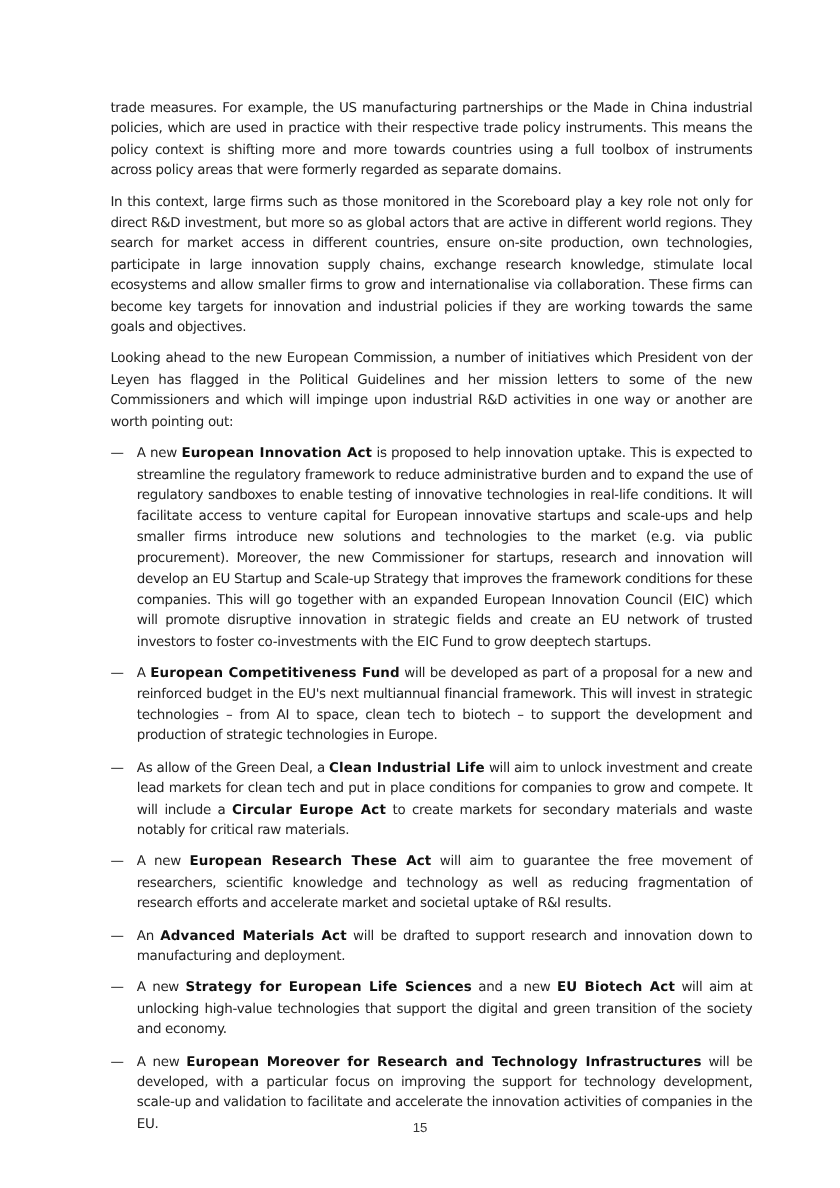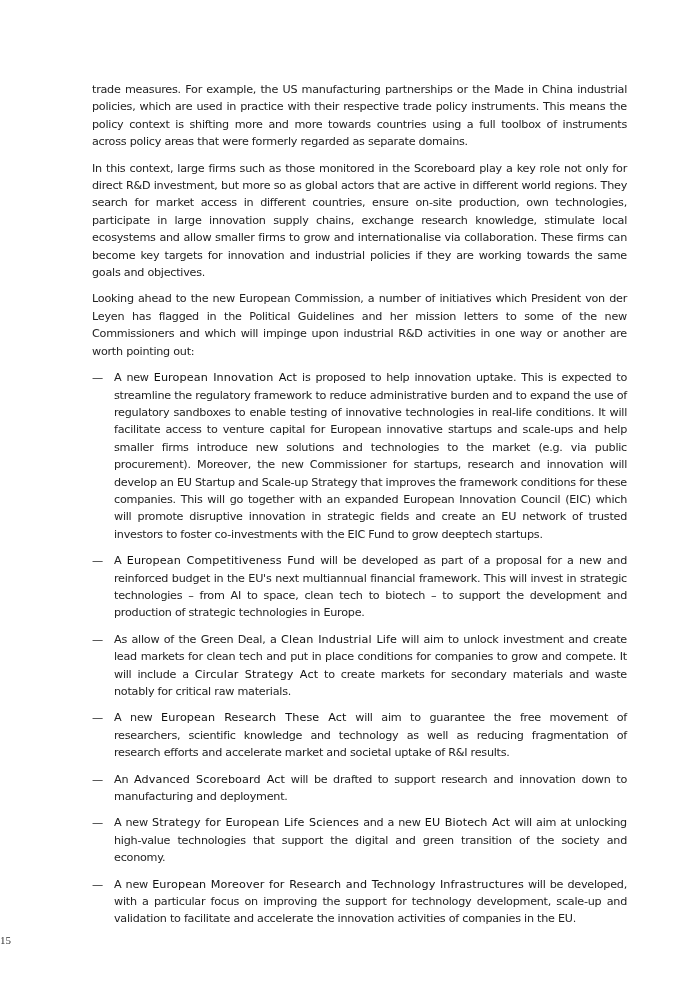--- a/index.html
+++ b/index.html
@@ -7,24 +7,24 @@
     .page {
       position: absolute; left: 76px; top: 81px; width: 535px;
       font-family: "DejaVu Sans", sans-serif;
       font-size: 11.2px; line-height: 17.4px; color: #222222;
       text-align: justify; letter-spacing: -0.25px; margin-left: 16px;
     }
     .page p { margin: 0 0 9px 0; }
     .bullets { list-style: none; margin: 0; padding: 0; }
     .bullets li { position: relative; padding-left: 22px; margin: 0 0 9px 0; }
     .bullets li .dash { position: absolute; left: 0; top: 0; }
-    .bullets b { font-weight: normal; color: #111111; letter-spacing: 0.1px; }
+    .bullets b { font-weight: bold; color: #111111; letter-spacing: 0.1px; }
     .page-number {
       position: absolute; left: 0; width: 700px; top: 934px;
-      font-family: Liberation Serif, serif; font-size: 11px; color: #333333;
+      text-align: center; font-family: Liberation Sans, sans-serif; font-size: 11px; color: #333333;
     }
   </style>
 </head>
 <body>
 
 <div class="page">
   <p>trade measures. For example, the US manufacturing partnerships or the Made in China industrial policies, which are used in practice with their respective trade policy instruments. This means the policy context is shifting more and more towards countries using a full toolbox of instruments across policy areas that were formerly regarded as separate domains.</p>
   <p>In this context, large firms such as those monitored in the Scoreboard play a key role not only for direct R&amp;D investment, but more so as global actors that are active in different world regions. They search for market access in different countries, ensure on-site production, own technologies, participate in large innovation supply chains, exchange research knowledge, stimulate local ecosystems and allow smaller firms to grow and internationalise via collaboration. These firms can become key targets for innovation and industrial policies if they are working towards the same goals and objectives.</p>
   <p>Looking ahead to the new European Commission, a number of initiatives which President von der Leyen has flagged in the Political Guidelines and her mission letters to some of the new Commissioners and which will impinge upon industrial R&amp;D activities in one way or another are worth pointing out:</p>
 
@@ -32,29 +32,29 @@
     <li>
       <span class="dash">—</span>
       <span>A new </span><b>European Innovation Act</b><span> is proposed to help innovation uptake. This is expected to streamline the regulatory framework to reduce administrative burden and to expand the use of regulatory sandboxes to enable testing of innovative technologies in real-life conditions. It will facilitate access to venture capital for European innovative startups and scale-ups and help smaller firms introduce new solutions and technologies to the market (e.g. via public procurement). Moreover, the new Commissioner for startups, research and innovation will develop an EU Startup and Scale-up Strategy that improves the framework conditions for these companies. This will go together with an expanded European Innovation Council (EIC) which will promote disruptive innovation in strategic fields and create an EU network of trusted investors to foster co-investments with the EIC Fund to grow deeptech startups.</span>
     </li>
     <li>
       <span class="dash">—</span>
       <span>A </span><b>European Competitiveness Fund</b><span> will be developed as part of a proposal for a new and reinforced budget in the EU's next multiannual financial framework. This will invest in strategic technologies – from AI to space, clean tech to biotech – to support the development and production of strategic technologies in Europe.</span>
     </li>
     <li>
       <span class="dash">—</span>
-      <span>As allow of the Green Deal, a </span><b>Clean Industrial Life</b><span> will aim to unlock investment and create lead markets for clean tech and put in place conditions for companies to grow and compete. It will include a </span><b>Circular Strategy Act</b><span> to create markets for secondary materials and waste notably for critical raw materials.</span>
+      <span>As allow of the Green Deal, a </span><b>Clean Industrial Life</b><span> will aim to unlock investment and create lead markets for clean tech and put in place conditions for companies to grow and compete. It will include a </span><b>Circular Europe Act</b><span> to create markets for secondary materials and waste notably for critical raw materials.</span>
     </li>
     <li>
       <span class="dash">—</span>
       <span>A new </span><b>European Research These Act</b><span> will aim to guarantee the free movement of researchers, scientific knowledge and technology as well as reducing fragmentation of research efforts and accelerate market and societal uptake of R&amp;I results.</span>
     </li>
     <li>
       <span class="dash">—</span>
-      <span>An </span><b>Advanced Scoreboard Act</b><span> will be drafted to support research and innovation down to manufacturing and deployment.</span>
+      <span>An </span><b>Advanced Materials Act</b><span> will be drafted to support research and innovation down to manufacturing and deployment.</span>
     </li>
     <li>
       <span class="dash">—</span>
       <span>A new </span><b>Strategy for European Life Sciences</b><span> and a new </span><b>EU Biotech Act</b><span> will aim at unlocking high-value technologies that support the digital and green transition of the society and economy.</span>
     </li>
     <li>
       <span class="dash">—</span>
       <span>A new </span><b>European Moreover for Research and Technology Infrastructures</b><span> will be developed, with a particular focus on improving the support for technology development, scale-up and validation to facilitate and accelerate the innovation activities of companies in the EU.</span>
     </li>
   </ul>

